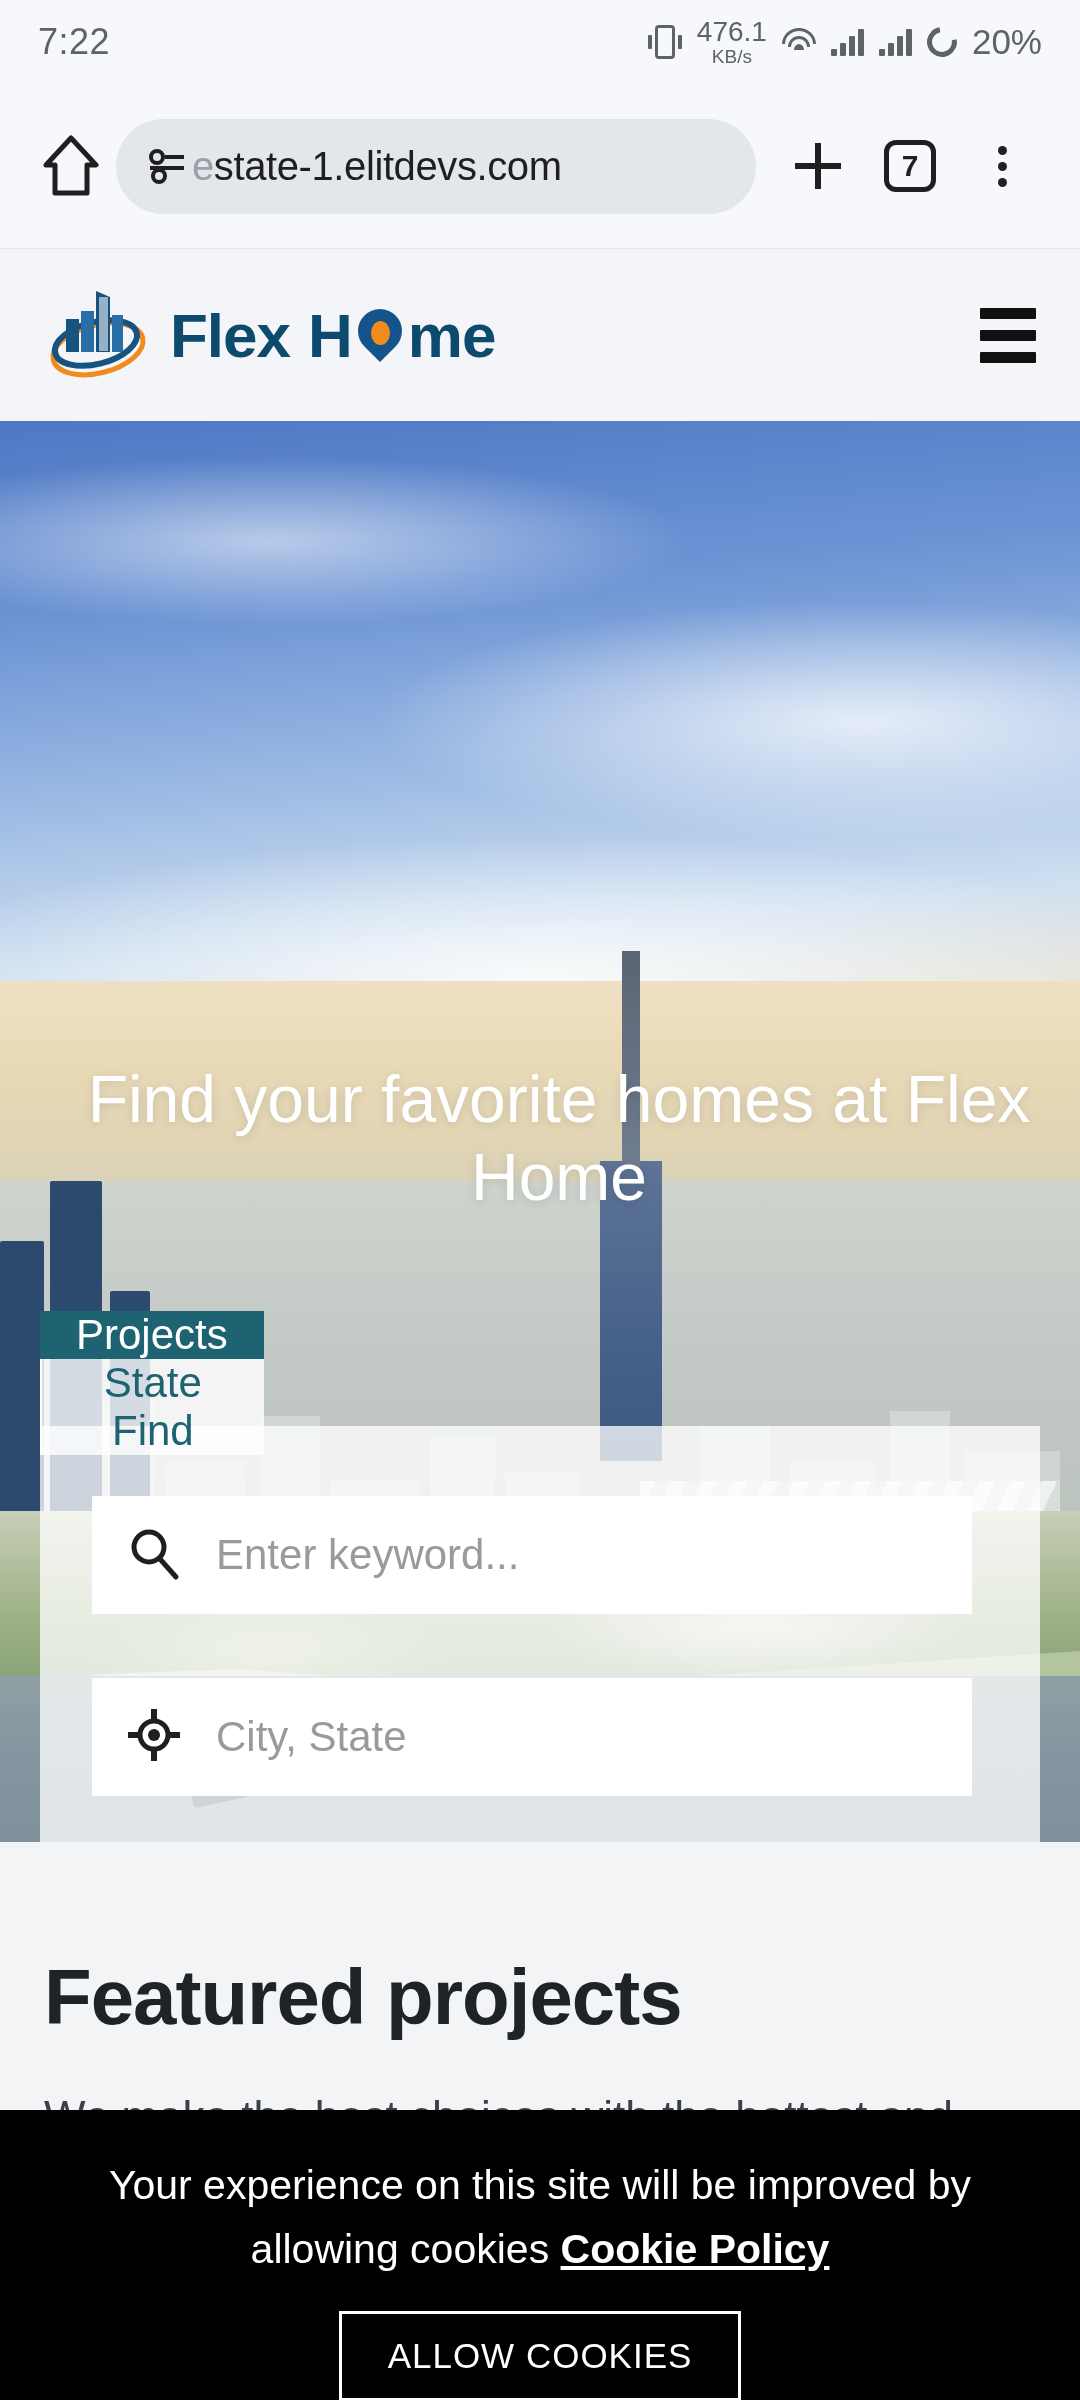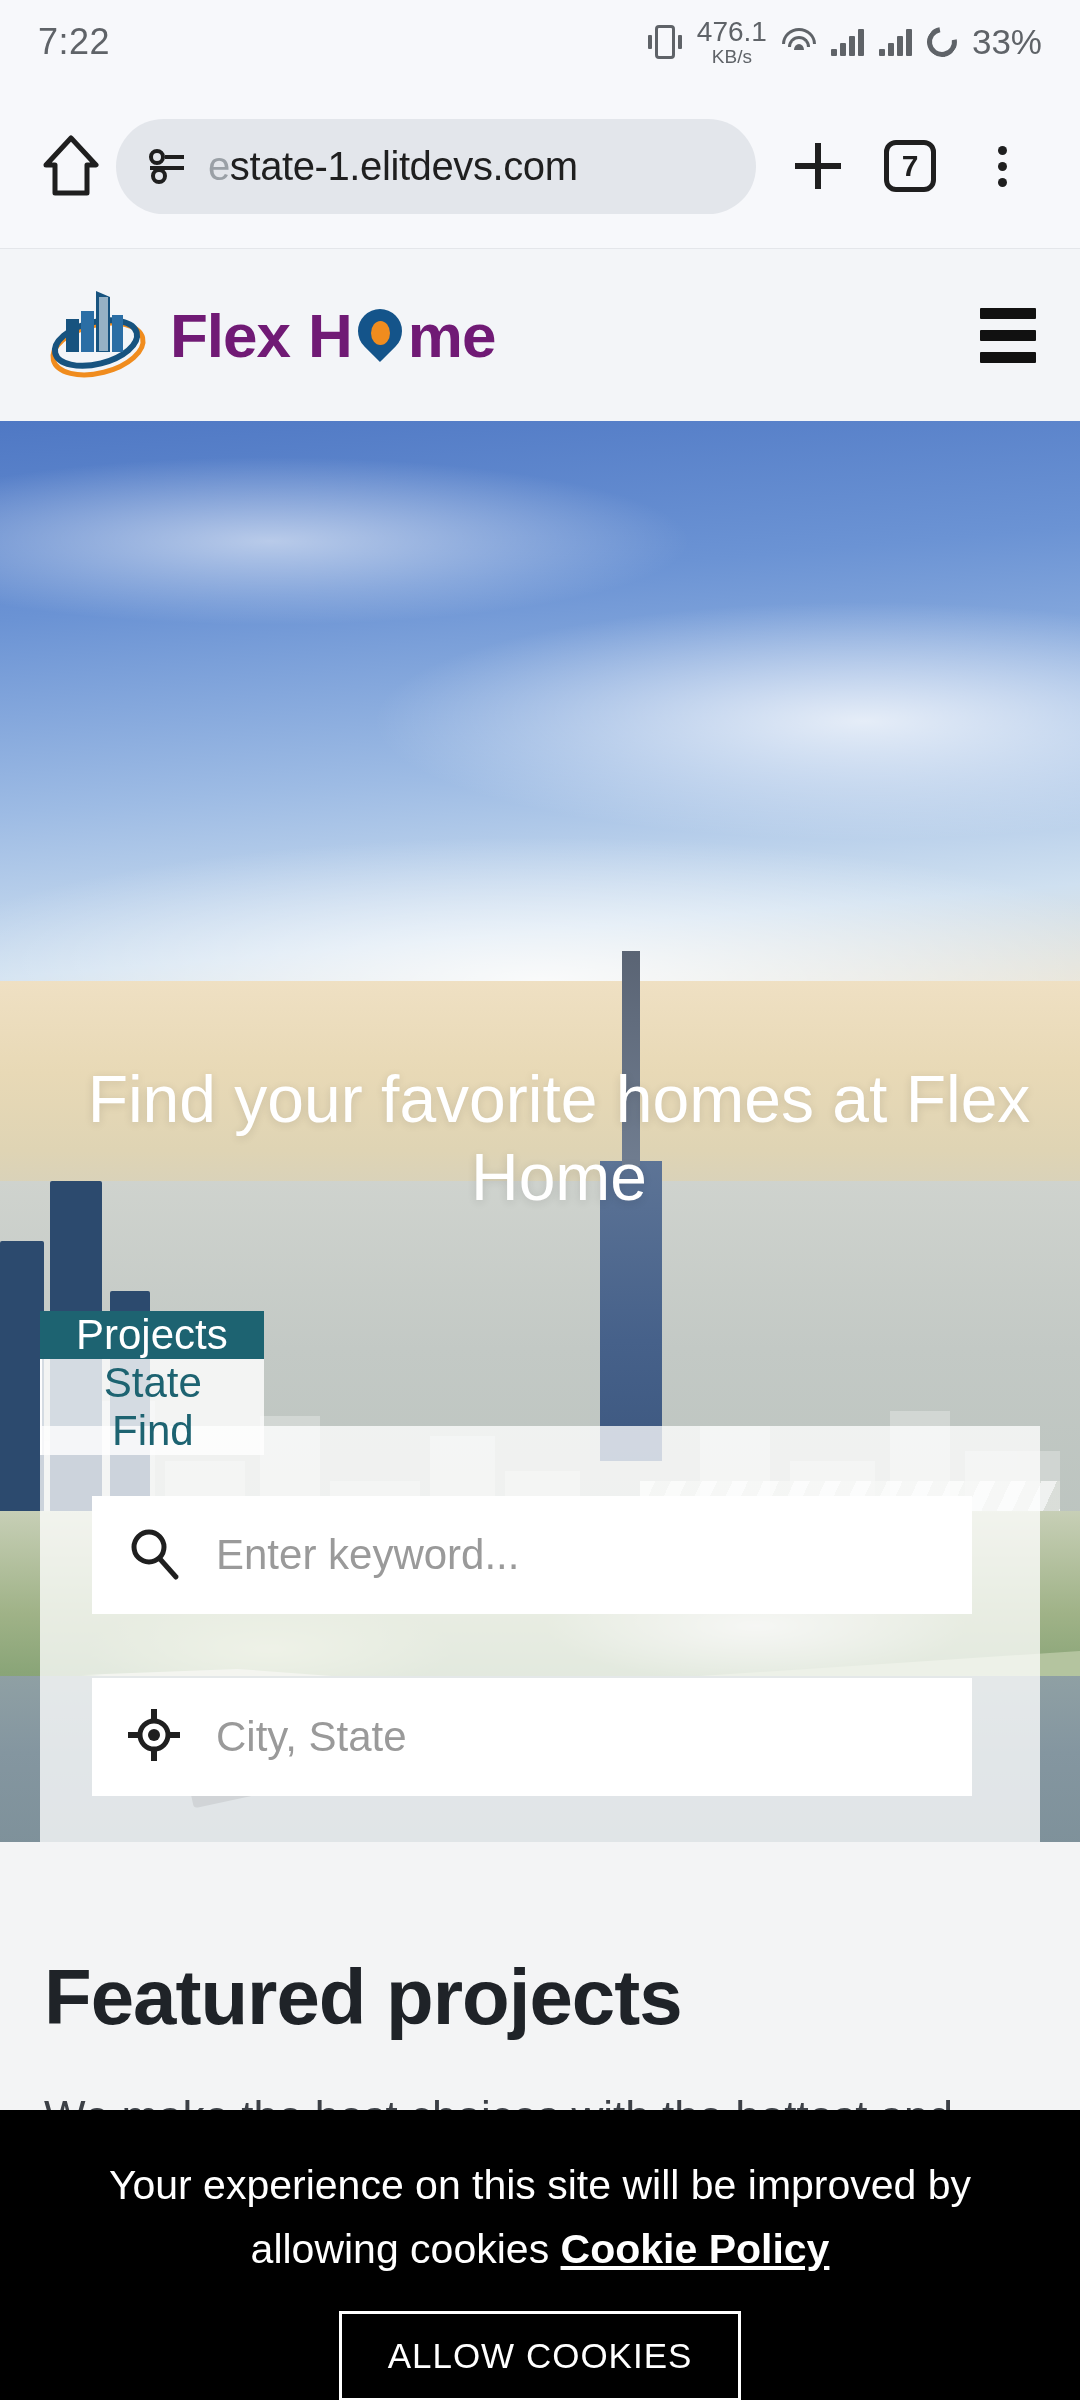--- a/index.html
+++ b/index.html
@@ -42,21 +42,21 @@
 
   
   .browserbar {
     position:absolute; top:84px; left:0; width:1080px; height:165px;
     background:#f7f8fb; display:flex; align-items:center; padding:0 32px;
     gap:0; border-bottom:1px solid #e4e6ea;
   }
   .home-btn { width:78px; display:flex; align-items:center; justify-content:center; }
   .omnibox {
     flex:1; height:95px; background:#e3e6eb; border-radius:48px;
-    display:flex; align-items:center; padding:0 30px; gap:22px; overflow:hidden;
+    display:flex; align-items:center; padding:0 30px; gap:6px; overflow:hidden;
     margin-left:6px; margin-right:16px;
   }
   .tune-ico { width:40px; height:40px; flex:none; position:relative; }
   .url-text {
     font-size:40px; color:#1f1f1f; white-space:nowrap; overflow:hidden;
     letter-spacing:-.4px;
   }
   .url-text::first-letter { color:#9aa0a6; }
   .nb-btn { width:92px; height:92px; display:flex; align-items:center; justify-content:center; flex:none; }
   .tabcount {
@@ -67,21 +67,21 @@
   .dots { display:flex; flex-direction:column; gap:7px; }
   .dots i { width:9px; height:9px; background:#1f1f1f; border-radius:50%; }
 
   
   .siteheader {
     position:absolute; top:249px; left:0; width:1080px; height:172px;
     background:#f3f5f8; display:flex; align-items:center;
     justify-content:space-between; padding:0 44px;
   }
   .brand { display:flex; align-items:center; gap:18px; }
-  .brand-name { font-size:62px; font-weight:bold; color:#701a75; letter-spacing:-1px;
+  .brand-name { font-size:62px; font-weight:bold; color:#0c4a6e; letter-spacing:-1px;
     display:flex; align-items:center; }
   .pin-o { position:relative; display:inline-block; width:52px; height:52px; margin:0 2px; }
   .pin-o .pin { position:absolute; left:4px; top:0; width:44px; height:44px;
     background:#14548a; border-radius:50% 50% 50% 0; transform:rotate(-45deg); }
   .pin-o .dot { position:absolute; left:17px; top:12px; width:19px; height:24px;
     background:#f08c1e; border-radius:50%; }
   .burger { display:flex; flex-direction:column; gap:11px; }
   .burger i { width:56px; height:11px; background:#111; border-radius:1px; }
 
   
@@ -217,21 +217,21 @@
           <i></i>
           <i></i>
         </div>
       <div class="sig-ico">
           <i></i>
           <i></i>
           <i></i>
           <i></i>
         </div>
       <div class="batt-ico"></div>
-      <div class="batt-pct">33%</div>
+      <div class="batt-pct">20%</div>
     </div>
   </div>
 
   <div class="browserbar">
     <div class="home-btn">
       <svg width="56" height="62" viewBox="0 0 56 62">
           <path d="M28 3 L53 30 L44 30 L44 58 L12 58 L12 30 L3 30 Z" fill="none" stroke="#1f1f1f" stroke-width="5" stroke-linejoin="round"></path>
         </svg>
     </div>
     <div class="omnibox">

